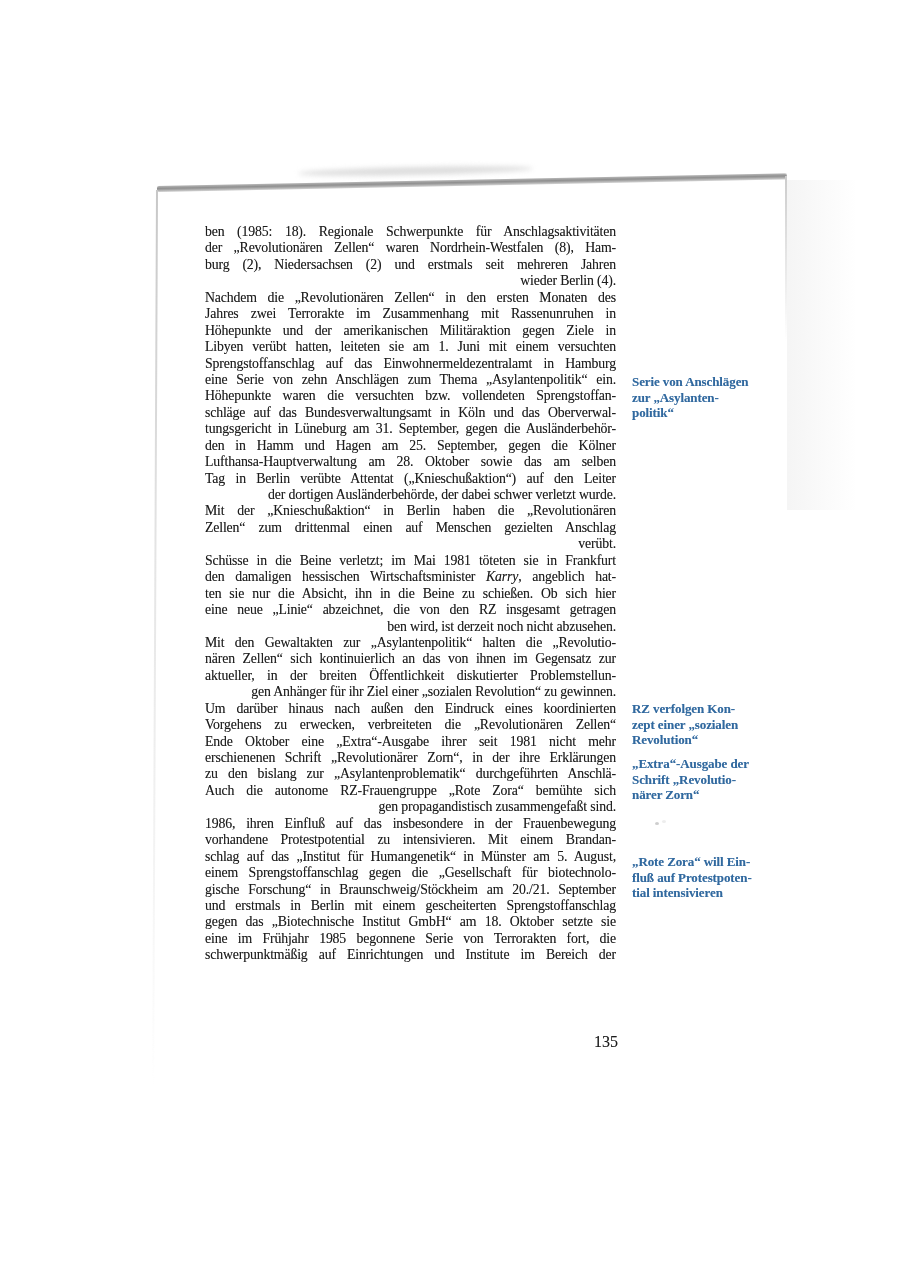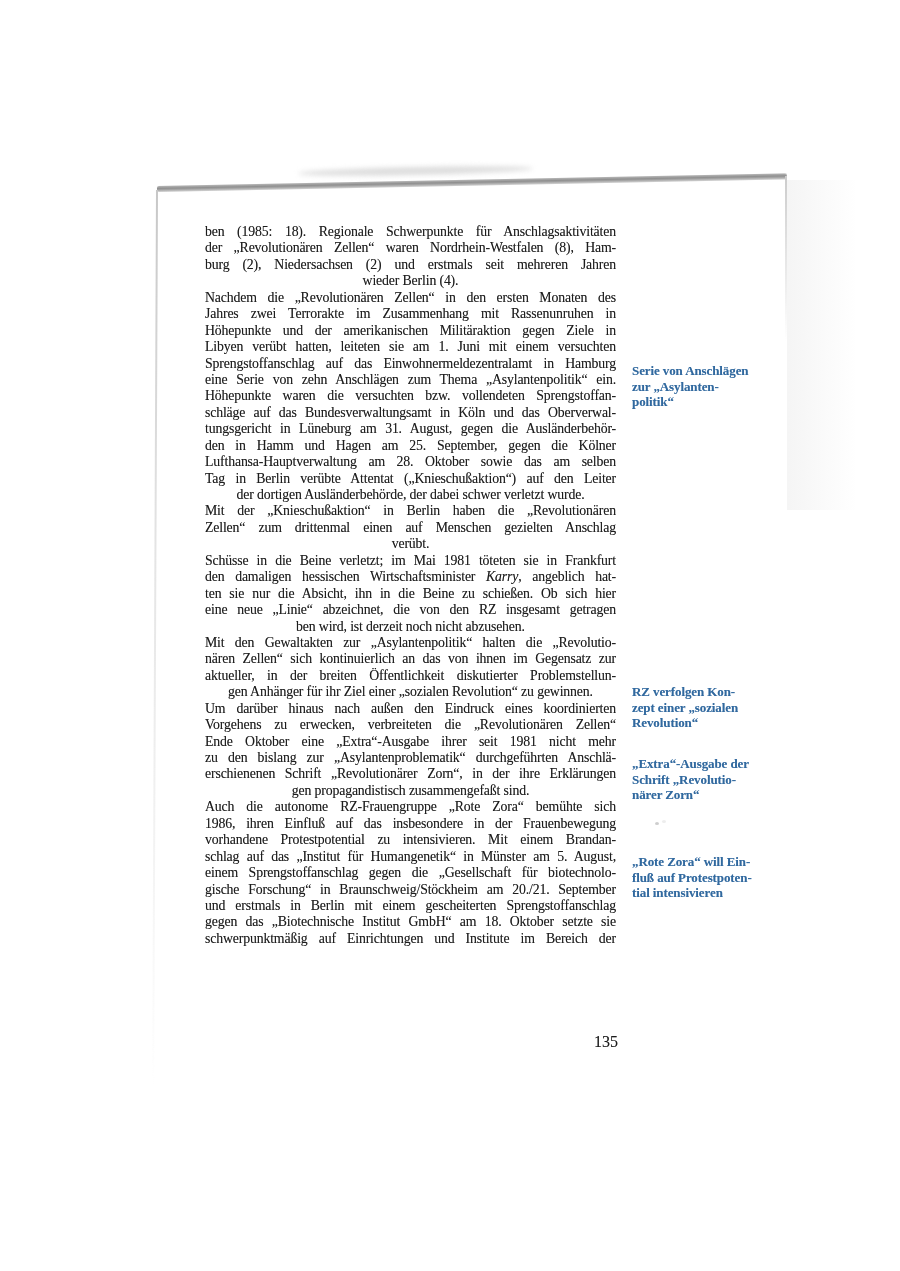--- a/index.html
+++ b/index.html
@@ -58,35 +58,35 @@
     position: absolute;
     left: 205px; top: 224px; width: 411px;
     font-size: 13.8px;
     line-height: 16.45px;
     letter-spacing: -0.15px;
     color: var(--text, #1d1d1d);
     text-shadow: 0 0 0.4px rgba(30,30,30,0.45);
   }
   .bline { height: 16.45px; overflow: hidden; }
   .jline { text-align: justify; text-align-last: justify; }
-  .lline { text-align: center; }
+  .lline { text-align: right; }
   
   .mnote {
     position: absolute;
     left: 632px; width: 170px;
     font-weight: bold;
     font-size: 13px;
     line-height: 15.6px;
     letter-spacing: -0.1px;
     color: var(--accent, #31699f);
     white-space: pre-line;
     text-shadow: 0 0 0.4px rgba(49,105,159,0.4);
   }
-  .n1 { top: 363px; }
-  .n2 { top: 684px; }
+  .n1 { top: 374px; }
+  .n2 { top: 701px; }
   .n3 { top: 756px; }
   .n4 { top: 854px; }
   
   .pagenum {
     position: absolute;
     left: 205px; top: 1033px; width: 413px;
     text-align: right;
     font-size: 16px;
     color: var(--text, #1d1d1d);
     text-shadow: 0 0 0.4px rgba(30,30,30,0.45);
@@ -109,51 +109,52 @@
       <div class="bline jline">burg (2), Niedersachsen (2) und erstmals seit mehreren Jahren</div>
       <div class="bline lline">wieder Berlin (4).</div>
       <div class="bline jline">Nachdem die „Revolutionären Zellen“ in den ersten Monaten des</div>
       <div class="bline jline">Jahres zwei Terrorakte im Zusammenhang mit Rassenunruhen in</div>
       <div class="bline jline">Höhepunkte und der amerikanischen Militäraktion gegen Ziele in</div>
       <div class="bline jline">Libyen verübt hatten, leiteten sie am 1. Juni mit einem versuchten</div>
       <div class="bline jline">Sprengstoffanschlag auf das Einwohnermeldezentralamt in Hamburg</div>
       <div class="bline jline">eine Serie von zehn Anschlägen zum Thema „Asylantenpolitik“ ein.</div>
       <div class="bline jline">Höhepunkte waren die versuchten bzw. vollendeten Sprengstoffan-</div>
       <div class="bline jline">schläge auf das Bundesverwaltungsamt in Köln und das Oberverwal-</div>
-      <div class="bline jline">tungsgericht in Lüneburg am 31. August, gegen die Ausländerbehör-</div>
+      <div class="bline jline">tungsgericht in Lüneburg am 31. September, gegen die Ausländerbehör-</div>
       <div class="bline jline">den in Hamm und Hagen am 25. September, gegen die Kölner</div>
       <div class="bline jline">Lufthansa-Hauptverwaltung am 28. Oktober sowie das am selben</div>
       <div class="bline jline">Tag in Berlin verübte Attentat („Knieschußaktion“) auf den Leiter</div>
       <div class="bline lline">der dortigen Ausländerbehörde, der dabei schwer verletzt wurde.</div>
       <div class="bline jline">Mit der „Knieschußaktion“ in Berlin haben die „Revolutionären</div>
       <div class="bline jline">Zellen“ zum drittenmal einen auf Menschen gezielten Anschlag</div>
       <div class="bline lline">verübt.</div>
       <div class="bline jline">Schüsse in die Beine verletzt; im Mai 1981 töteten sie in Frankfurt</div>
       <div class="bline jline">den damaligen hessischen Wirtschaftsminister <i>Karry</i>, angeblich hat-</div>
       <div class="bline jline">ten sie nur die Absicht, ihn in die Beine zu schießen. Ob sich hier</div>
       <div class="bline jline">eine neue „Linie“ abzeichnet, die von den RZ insgesamt getragen</div>
       <div class="bline lline">ben wird, ist derzeit noch nicht abzusehen.</div>
       <div class="bline jline">Mit den Gewaltakten zur „Asylantenpolitik“ halten die „Revolutio-</div>
       <div class="bline jline">nären Zellen“ sich kontinuierlich an das von ihnen im Gegensatz zur</div>
       <div class="bline jline">aktueller, in der breiten Öffentlichkeit diskutierter Problemstellun-</div>
       <div class="bline lline">gen Anhänger für ihr Ziel einer „sozialen Revolution“ zu gewinnen.</div>
       <div class="bline jline">Um darüber hinaus nach außen den Eindruck eines koordinierten</div>
       <div class="bline jline">Vorgehens zu erwecken, verbreiteten die „Revolutionären Zellen“</div>
       <div class="bline jline">Ende Oktober eine „Extra“-Ausgabe ihrer seit 1981 nicht mehr</div>
+      <div class="bline jline">erschienenen Schrift „Revolutionärer Zorn“, in der ihre Erklärungen</div>
       <div class="bline jline">zu den bislang zur „Asylantenproblematik“ durchgeführten Anschlä-</div>
-      <div class="bline jline">erschienenen Schrift „Revolutionärer Zorn“, in der ihre Erklärungen</div>
+      <div class="bline jline">Auch die autonome RZ-Frauengruppe „Rote Zora“ bemühte sich</div>
       <div class="bline lline">gen propagandistisch zusammengefaßt sind.</div>
-      <div class="bline jline">Auch die autonome RZ-Frauengruppe „Rote Zora“ bemühte sich</div>
       <div class="bline jline">1986, ihren Einfluß auf das insbesondere in der Frauenbewegung</div>
       <div class="bline jline">vorhandene Protestpotential zu intensivieren. Mit einem Brandan-</div>
       <div class="bline jline">schlag auf das „Institut für Humangenetik“ in Münster am 5. August,</div>
       <div class="bline jline">einem Sprengstoffanschlag gegen die „Gesellschaft für biotechnolo-</div>
       <div class="bline jline">gische Forschung“ in Braunschweig/Stöckheim am 20./21. September</div>
       <div class="bline jline">und erstmals in Berlin mit einem gescheiterten Sprengstoffanschlag</div>
       <div class="bline jline">gegen das „Biotechnische Institut GmbH“ am 18. Oktober setzte sie</div>
+      <div class="bline jline">eine im Frühjahr 1985 begonnene Serie von Terrorakten fort, die</div>
       <div class="bline jline">schwerpunktmäßig auf Einrichtungen und Institute im Bereich der</div>
     </div>
 
   <aside class="mnote n1">Serie von Anschlägen
 zur „Asylanten-
 politik“</aside>
   <aside class="mnote n2">RZ verfolgen Kon-
 zept einer „sozialen
 Revolution“</aside>
   <aside class="mnote n3">„Extra“-Ausgabe der

